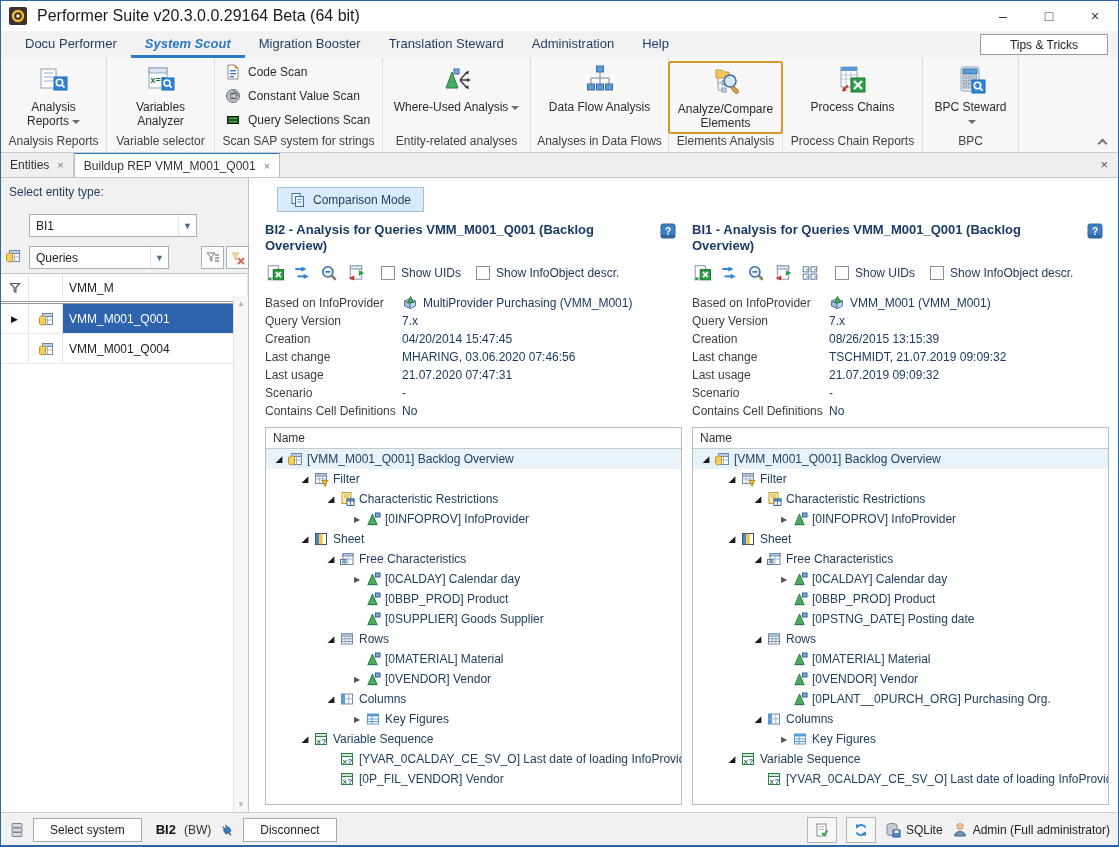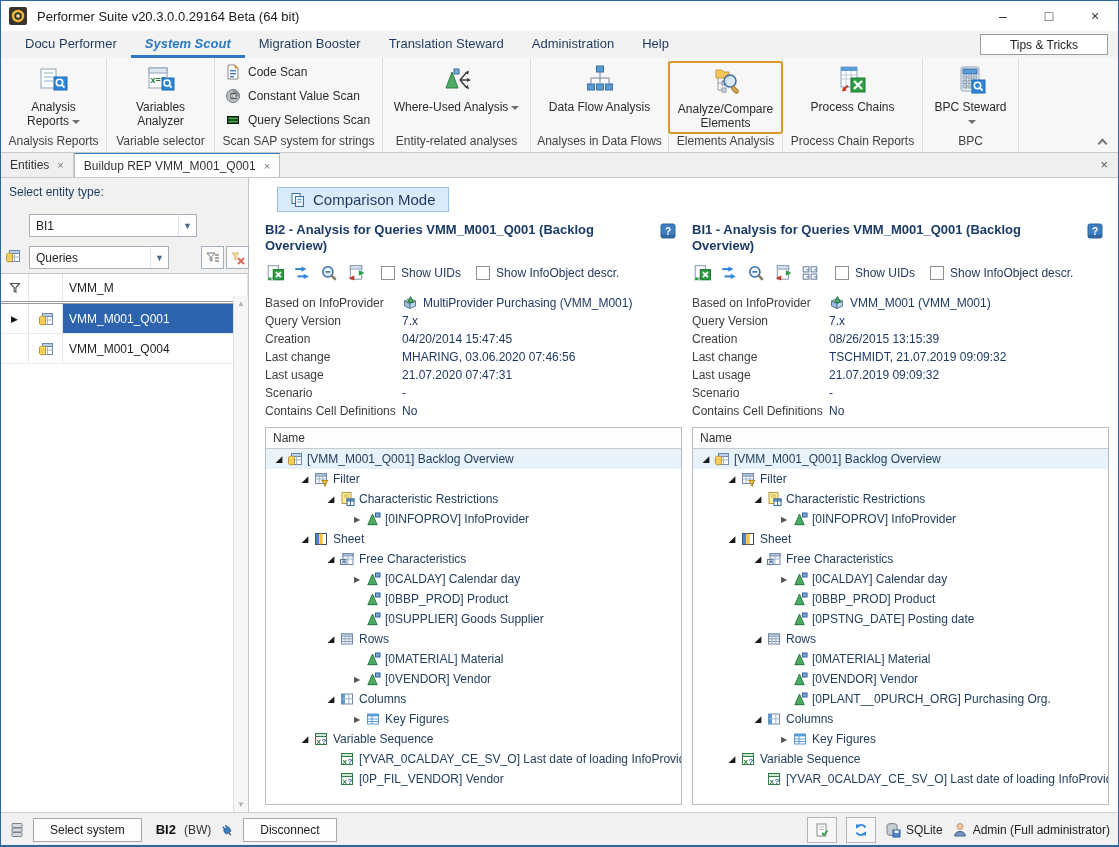--- a/index.html
+++ b/index.html
@@ -3,21 +3,21 @@
 <meta charset="utf-8">
 <style>
   * { margin:0; padding:0; box-sizing:border-box; }
   html,body { background:#666; font-family:"Liberation Sans", sans-serif; }
   .window{ position:relative; width:1119px; height:847px; background:#fff;
     border:1px solid #2a66a8; border-bottom-width:2px; overflow:hidden; }
 
   
   .titlebar{ height:30px; background:#fff; display:flex; align-items:center; padding-left:8px; }
   .appicon{ width:18px; height:18px; margin-right:10px; }
-  .title-text{ font-size:13px; color:#1a1a1a; flex:1; }
+  .title-text{ font-size:16px; color:#1a1a1a; flex:1; }
   .winbtns{ display:flex; height:100%; }
   .winbtn{ width:46px; height:100%; display:flex; align-items:center; justify-content:center;
     font-size:14px; color:#333; background:transparent; border:none; cursor:default; }
 
   
   .menurow{ height:27px; background:#f2f2f2; display:flex; align-items:center; padding:0 10px; }
   .menutab{ font-size:13px; color:#1f3a5f; padding:0 14px; height:100%; display:flex; align-items:center;
     border-bottom:3px solid transparent; }
   .menutab.active{ color:#2b79c2; border-bottom-color:#2b79c2; font-weight:bold;font-style:italic; }
   .tips-btn{ margin-left:auto; background:#fff; border:1px solid #9a9a9a; font-size:12px; color:#222;
@@ -69,21 +69,21 @@
   .egc.ind{ width:28px; justify-content:center; color:#111; font-size:9px; }
   .egc.ic{ width:34px; justify-content:center; }
   .egc.nm{ flex:1; padding-left:6px; }
   .egc.nm.sel{ background:#2e63ad; color:#fff; }
   .egscroll{ position:absolute; right:0; top:22px; bottom:0; width:15px; border-left:1px solid #e0e0e0;
     background:#f6f6f6; display:flex; flex-direction:column; justify-content:space-between; align-items:center;
     font-size:8px; color:#b4b4b4; padding:3px 0; }
 
   .mainarea{ position:relative; flex:1; background:#fff; }
   .cmp-btn{ position:absolute; left:28px; top:9px; height:25px; display:flex; align-items:center; gap:7px;
-    background:#d9eafa; border:1px solid #9ec1e0; font-size:15px; color:#1f3a5f; padding:0 12px; }
+    background:#d9eafa; border:1px solid #9ec1e0; font-size:12px; color:#1f3a5f; padding:0 12px; }
 
   .panels{ position:absolute; left:16px; top:44px; display:flex; gap:10px; }
   .cpanel{ width:417px; position:relative; }
   .ptitle{ font-size:13px; font-weight:bold; color:#1a3b66; line-height:16px; padding-right:36px; min-height:32px; }
   .phelp{ position:absolute; right:6px; top:1px; width:17px; height:17px; }
   .ptoolbar{ display:flex; align-items:center; gap:7px; margin-top:7px; height:24px; }
   .tbtn{ width:20px; height:20px; display:flex; align-items:center; justify-content:center; background:transparent; border:none; }
   .tbtn svg{ width:18px; height:18px; }
   .cbwrap{ display:flex; align-items:center; gap:6px; margin-left:8px; }
   .cb{ width:14px; height:14px; background:#fff; border:1px solid #8f8f8f; display:inline-block; }

